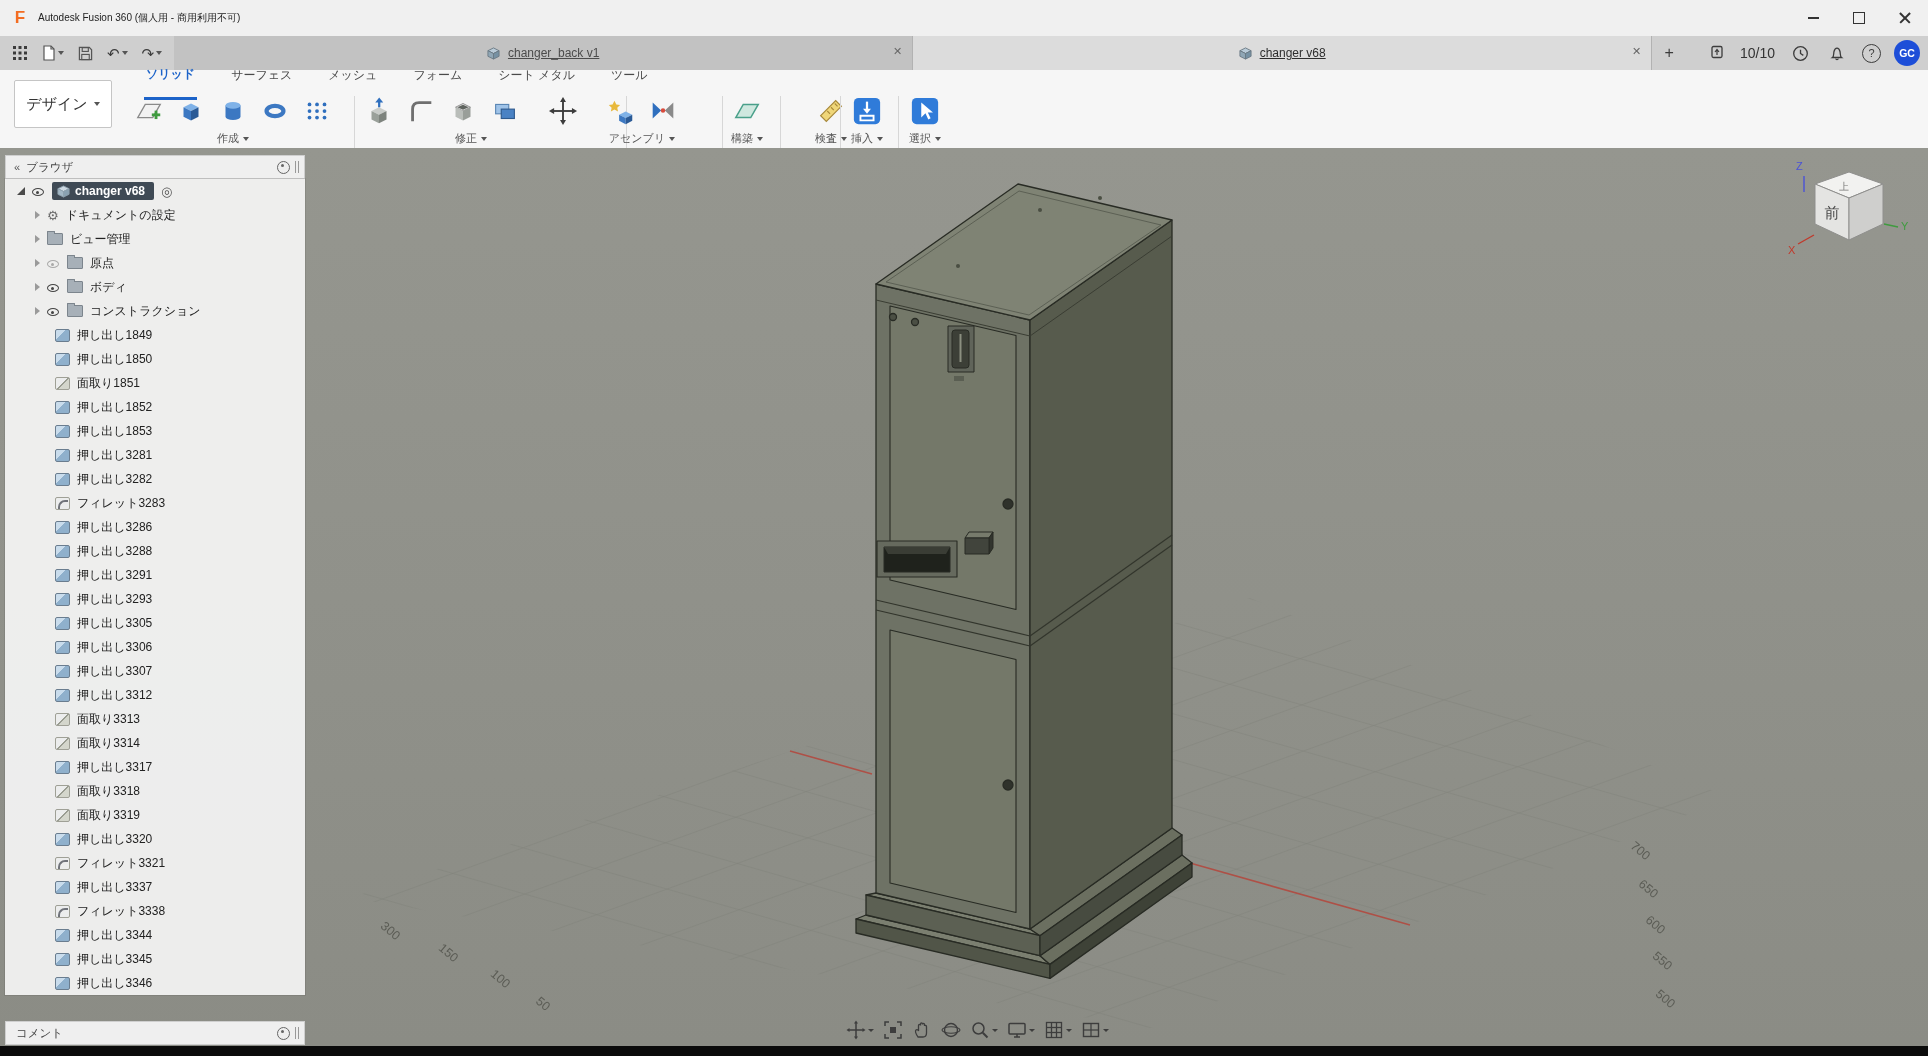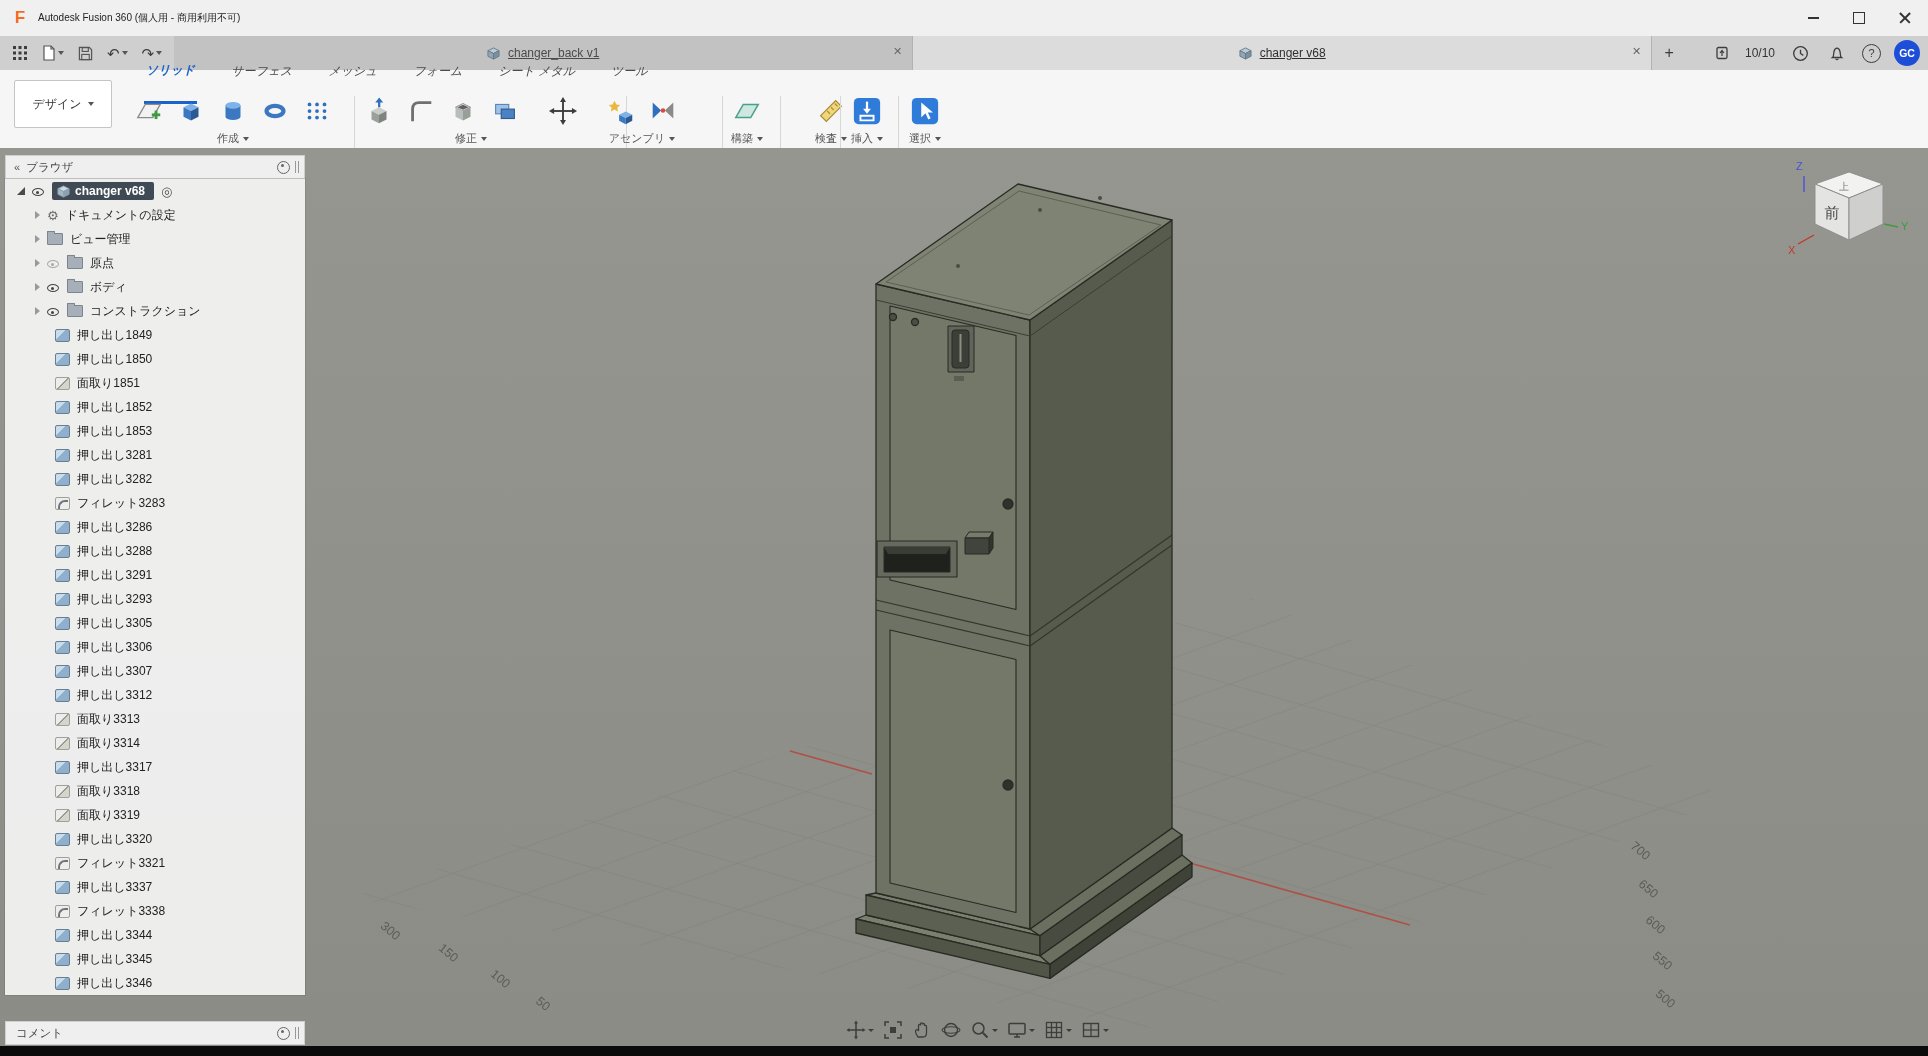--- a/index.html
+++ b/index.html
@@ -29,35 +29,35 @@
   .caret{width:0;height:0;border-left:3.5px solid transparent;border-right:3.5px solid transparent;border-top:4px solid #555;}
   .glyph-text{font-size:15px;color:#3c3c3c;line-height:1;}
   .doc-tabs{display:flex;height:34px;flex:0 0 auto;}
   .doc-tab{width:738px;height:34px;display:flex;align-items:center;justify-content:center;gap:8px;
     background:#c2c2c2;border-right:1px solid #b2b2b2;font-size:12px;color:#4c4c4c;position:relative;text-decoration:underline;}
   .doc-tab.active{background:#dcdcdc;color:#2e2e2e;}
   .tab-close{position:absolute;right:10px;top:9px;font-size:11px;color:#666;}
   .tab-add{width:26px;height:26px;margin-left:4px;display:flex;align-items:center;justify-content:center;
     font-size:16px;color:#3c3c3c;}
   .tab-right{position:absolute;right:4px;top:36px;height:34px;display:flex;align-items:center;gap:13px;padding-right:4px;}
-  .jobs{display:flex;align-items:flex-end;gap:16px;font-size:12px;color:#333;}
+  .jobs{display:flex;align-items:flex-start;gap:16px;font-size:14px;color:#333;}
   .icon-btn{display:flex;align-items:center;justify-content:center;width:24px;height:24px;}
   .help-circ{width:17px;height:17px;border:1.4px solid #3c3c3c;border-radius:50%;
     display:flex;align-items:center;justify-content:center;font-size:11px;color:#3c3c3c;}
   .avatar{width:26px;height:26px;border-radius:50%;background:#1d4ed8;color:#fff;font-size:10.5px;
     font-weight:bold;display:flex;align-items:center;justify-content:center;}
 
   
   .ribbon{position:absolute;left:0;top:70px;width:100%;height:78px;background:#f6f6f6;
     border-bottom:1px solid #d9d9d9;}
   .design-btn{position:absolute;left:14px;top:10px;width:96px;height:46px;background:#fff;
     border:1px solid #c5c5c5;border-radius:2px;display:flex;align-items:center;justify-content:center;
-    gap:6px;font-size:12px;color:#333;}
+    gap:6px;font-size:15px;color:#333;}
   .rtabs{position:absolute;left:144px;top:-2px;height:26px;display:flex;gap:32px;align-items:center;font-size:12px;color:#4a4a4a;}
-  .rtab{padding:3px 2px 22px;font-style:italic;}
+  .rtab{padding:3px 2px 14px;}
   .rtab.active{color:#1c63c9;border-bottom:3px solid #1c63c9;font-weight:bold;}
   .rgroup{position:absolute;top:24px;display:flex;flex-direction:column;align-items:center;}
   .ricons{display:flex;gap:8px;align-items:center;}
   .ricon{width:34px;height:34px;display:flex;align-items:center;justify-content:center;border-radius:3px;}
   .rlabel{margin-top:3px;font-size:11px;color:#555;display:flex;gap:4px;align-items:center;}
   .rdivider{position:absolute;top:26px;width:1px;height:54px;background:#d7d7d7;}
   .gap-left{margin-left:16px;}
 
   
   .viewport{position:absolute;left:0;top:148px;width:1928px;height:898px;

